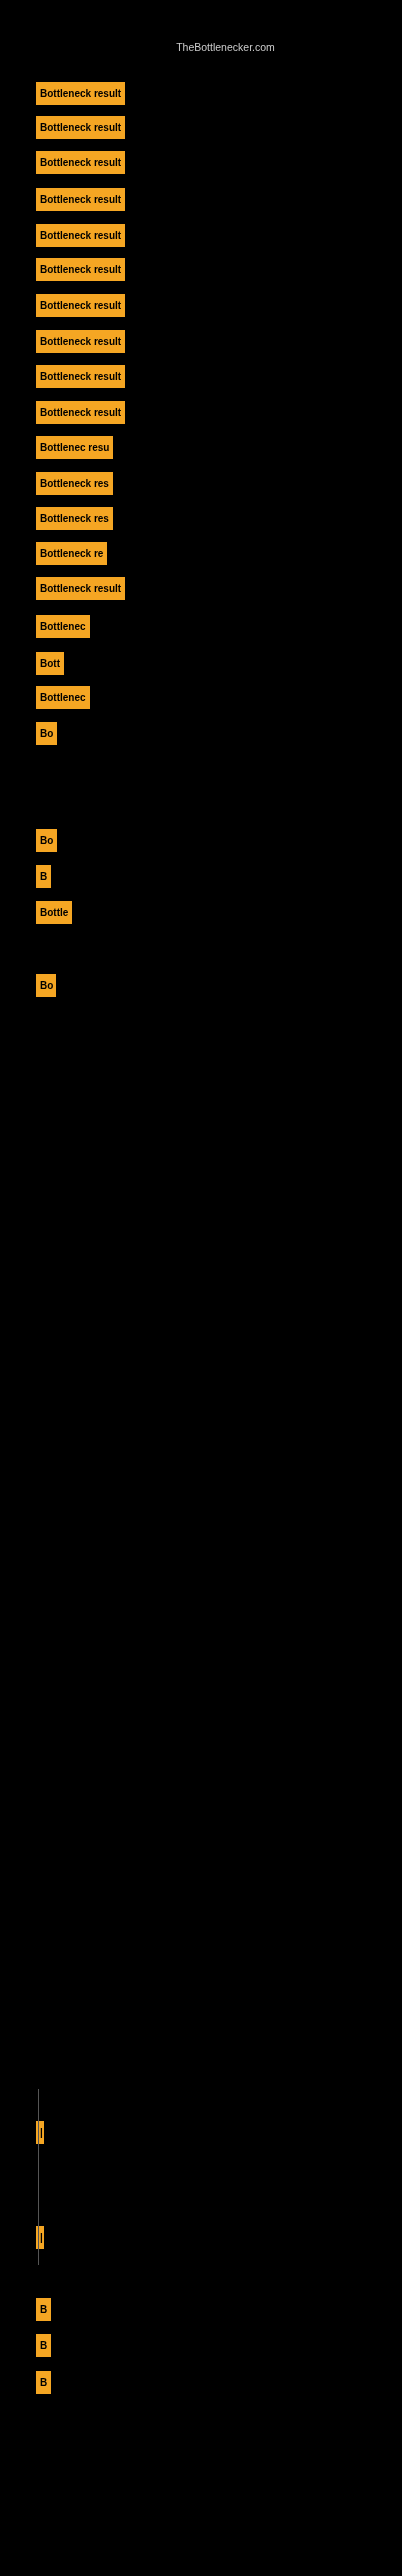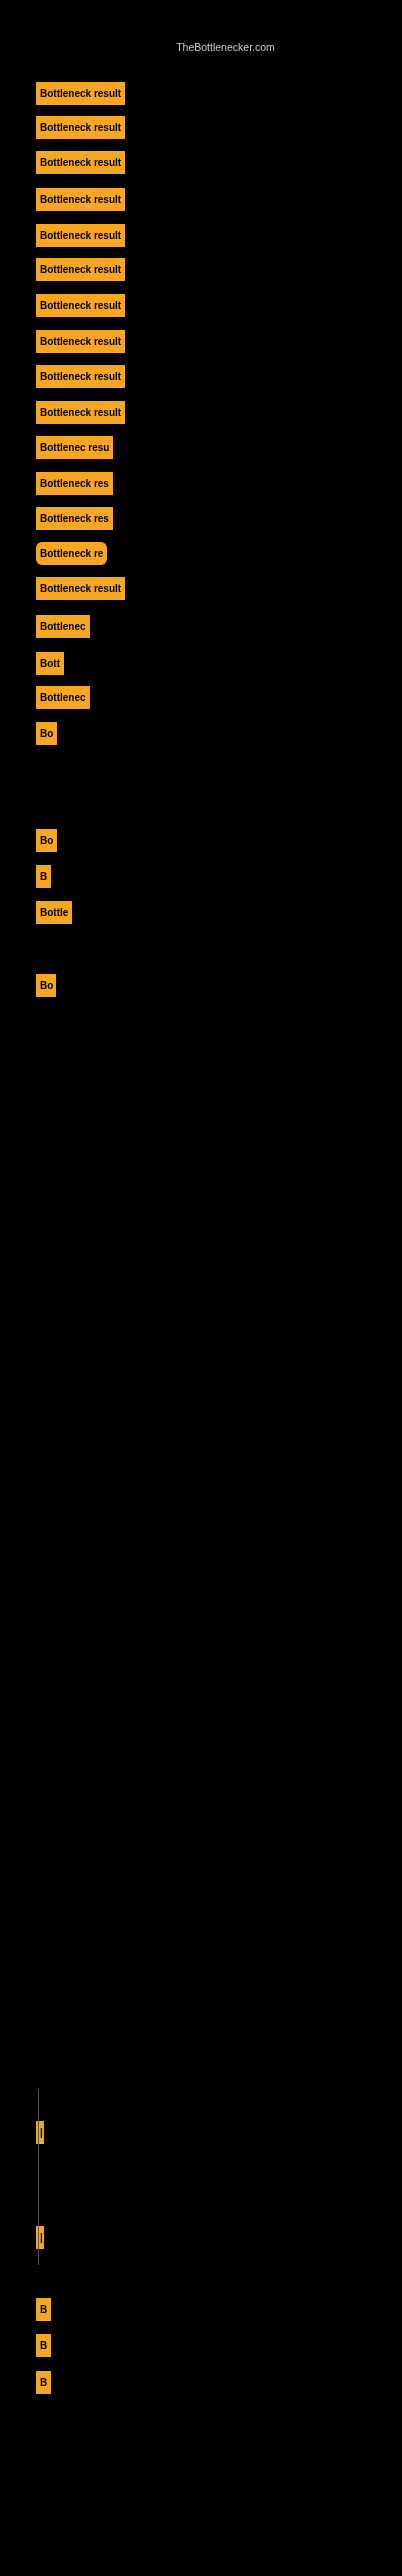--- a/index.html
+++ b/index.html
@@ -55,21 +55,21 @@
     <div class="bottleneck-badge" style="top: 152px; max-width: 118px;">Bottleneck result</div>
     <div class="bottleneck-badge" style="top: 188px; max-width: 118px;">Bottleneck result</div>
     <div class="bottleneck-badge" style="top: 222px; max-width: 115px;">Bottleneck result</div>
     <div class="bottleneck-badge" style="top: 258px; max-width: 113px;">Bottleneck result</div>
     <div class="bottleneck-badge" style="top: 294px; max-width: 111px;">Bottleneck result</div>
     <div class="bottleneck-badge" style="top: 329px; max-width: 115px;">Bottleneck result</div>
     <div class="bottleneck-badge" style="top: 365px; max-width: 113px;">Bottleneck result</div>
     <div class="bottleneck-badge" style="top: 400px; max-width: 110px;">Bottlenec resu</div>
     <div class="bottleneck-badge" style="top: 436px; max-width: 107px;">Bottleneck res</div>
     <div class="bottleneck-badge" style="top: 471px; max-width: 105px;">Bottleneck res</div>
-    <div class="bottleneck-badge" style="top: 506px; max-width: 102px; border-radius: 6px;">Bottleneck re</div>
+    <div class="bottleneck-badge" style="top: 506px; max-width: 102px;">Bottleneck re</div>
     <div class="bottleneck-badge" style="top: 541px; max-width: 113px;">Bottleneck result</div>
     <div class="bottleneck-badge" style="top: 579px; max-width: 72px;">Bottlenec</div>
     <div class="bottleneck-badge" style="top: 616px; max-width: 44px; text-align: center;">Bott</div>
     <div class="bottleneck-badge" style="top: 650px; max-width: 72px;">Bottlenec</div>
     <div class="bottleneck-badge" style="top: 686px; max-width: 28px;">Bo</div>
     <div class="bottleneck-badge" style="top: 793px; max-width: 28px;">Bo</div>
     <div class="bottleneck-badge" style="top: 829px; max-width: 16px;">B</div>
     <div class="bottleneck-badge" style="top: 865px; max-width: 44px;">Bottle</div>
     <div class="bottleneck-badge" style="top: 938px; max-width: 20px;">Bo</div>
     <div class="bottleneck-badge" style="top: 2085px; max-width: 1.6px;">|</div>

